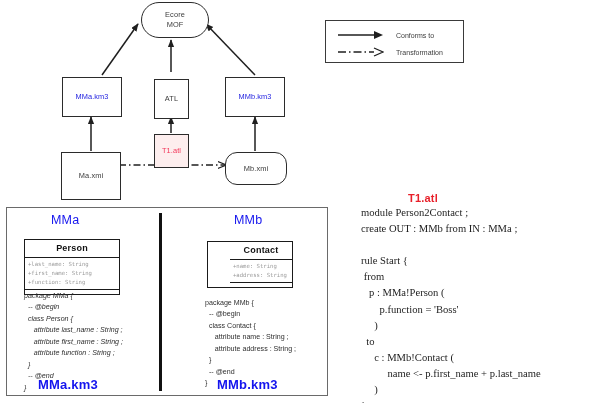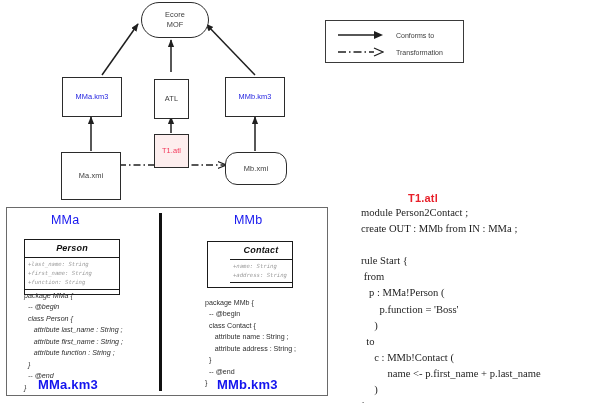--- a/index.html
+++ b/index.html
@@ -93,21 +93,20 @@
     color: #1414ee;
     letter-spacing: 0.2px;
   }
 
   
   .uml {
     position: absolute;
     border: 1.2px solid #1a1a1a;
     background: #ffffff;
     box-sizing: border-box;
-    font-style: italic;
   }
   .uml-name {
     text-align: center;
     font-size: 9px;
     font-weight: bold;
     color: #111;
     padding: 3px 0 3.5px 0;
     border-bottom: 1.2px solid #1a1a1a;
     letter-spacing: 0.2px;
   }

